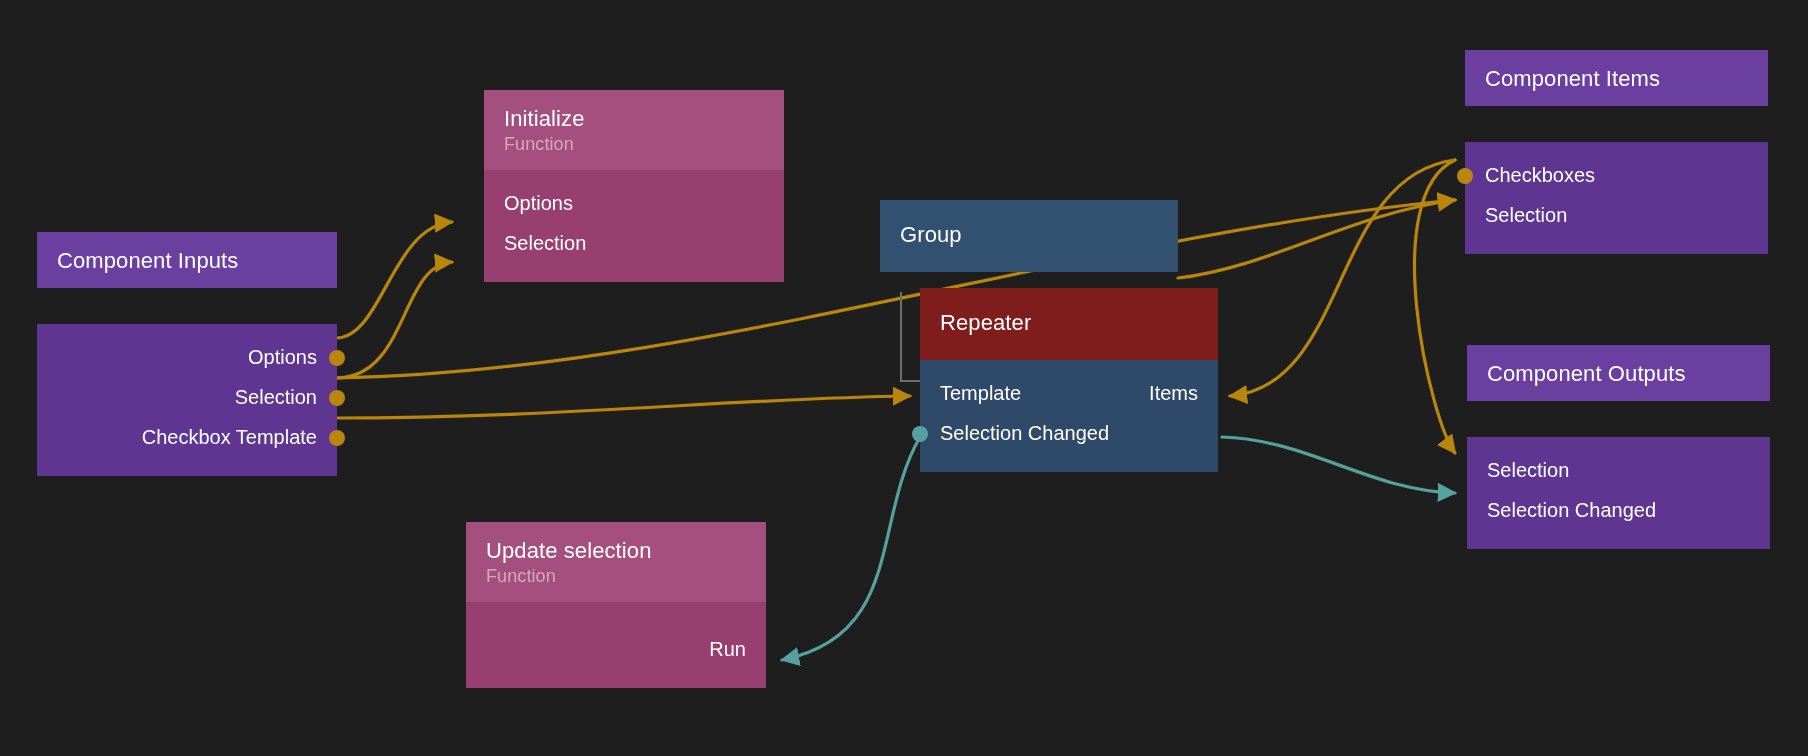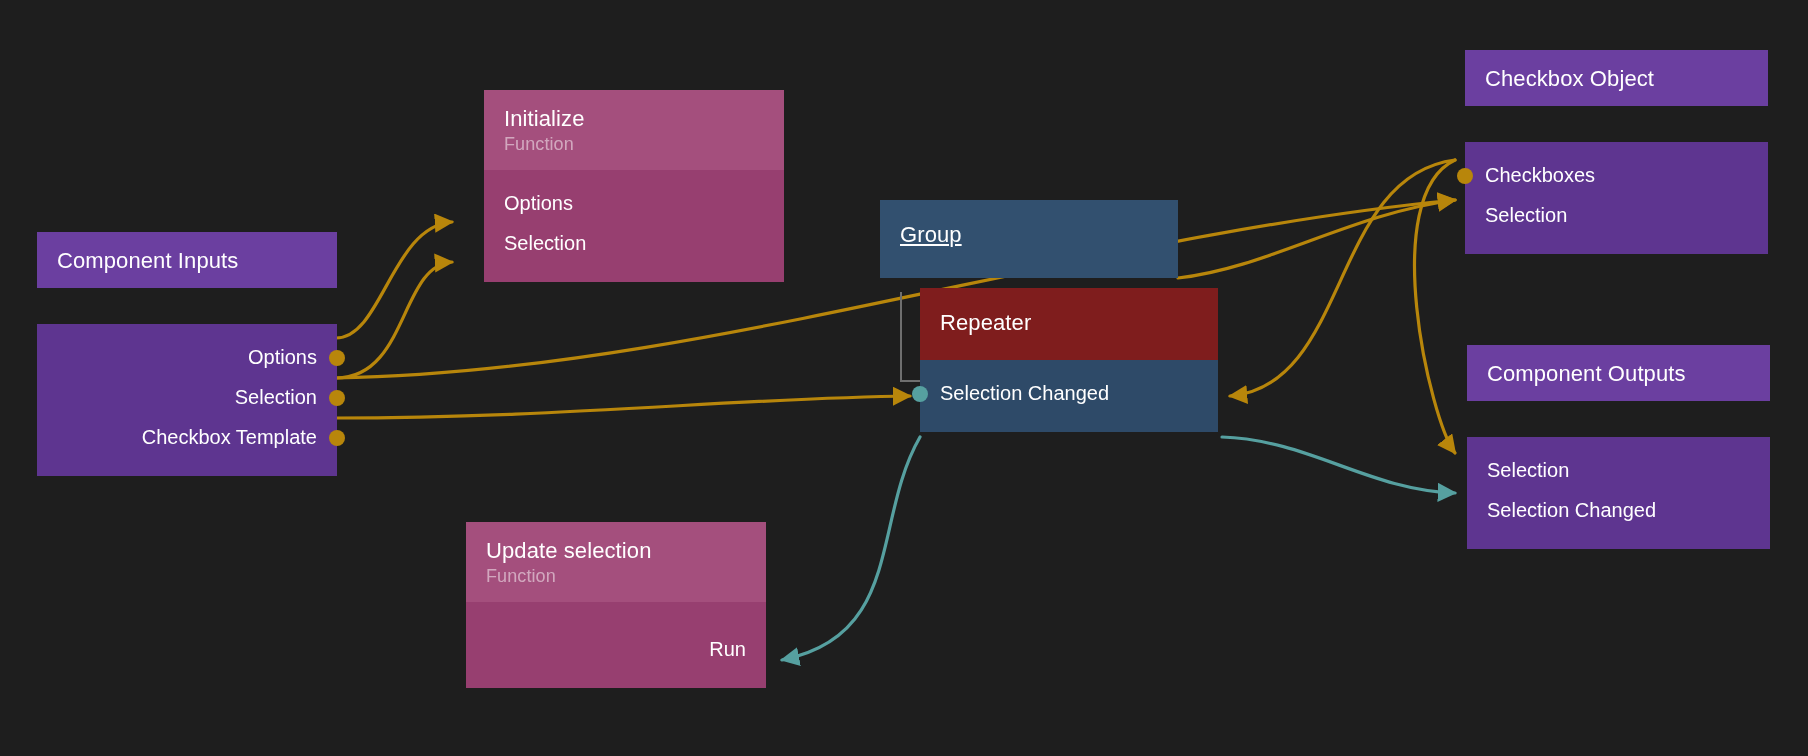--- a/index.html
+++ b/index.html
@@ -161,42 +161,46 @@
       <div class="port-row left">
         <span class="port-label">Options</span>
       </div>
       <div class="port-row left">
         <span class="port-label">Selection</span>
       </div>
     </div>
   </div>
 
   <div class="node blue group" style="left:880px; top:200px; width:298px;">
-    <div class="node-header" style="padding-top:22px; padding-bottom:30px;text-decoration:underline;">
+    <div class="node-header" style="padding-top:22px; padding-bottom:24px;">
       <span>Group</span>
     </div>
   </div>
 
   <div class="node blue" style="left:920px; top:288px; width:298px;">
     <div class="node-header" style="padding-top:22px; padding-bottom:24px;">
       <span>Repeater</span>
     </div>
     <div class="node-body">
+      <div class="port-row split">
+        <span class="port-label">Template</span>
+        <span class="port-label">Items</span>
+      </div>
       <div class="port-row left">
         <span class="port-label">Selection Changed</span>
         <svg class="port-marker" width="22" height="22" style="position:absolute; left:-11px; top:9px;" xmlns="http://www.w3.org/2000/svg">
           <circle cx="11" cy="11" r="8" fill="#56a0a0"></circle>
         </svg>
       </div>
     </div>
   </div>
 
   <div class="node purple" style="left:1465px; top:50px; width:303px;">
     <div class="node-header">
-      <span>Checkbox Object</span>
+      <span>Component Items</span>
     </div>
     <div class="node-body">
       <div class="port-row left">
         <span class="port-label">Checkboxes</span>
         <svg class="port-marker" width="22" height="22" style="position:absolute; left:-11px; top:9px;" xmlns="http://www.w3.org/2000/svg">
           <circle cx="11" cy="11" r="8" fill="#b8860b"></circle>
         </svg>
       </div>
       <div class="port-row left">
         <span class="port-label">Selection</span>

